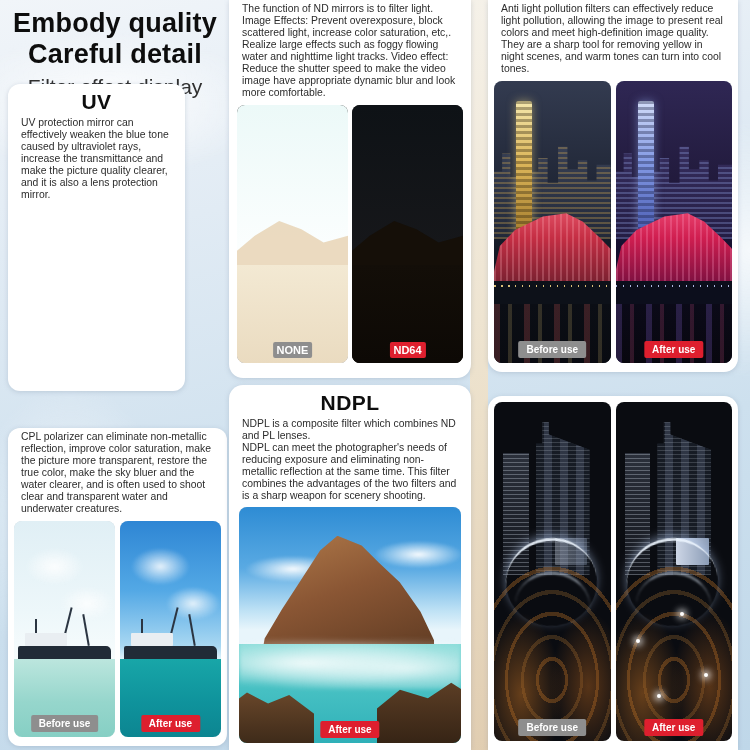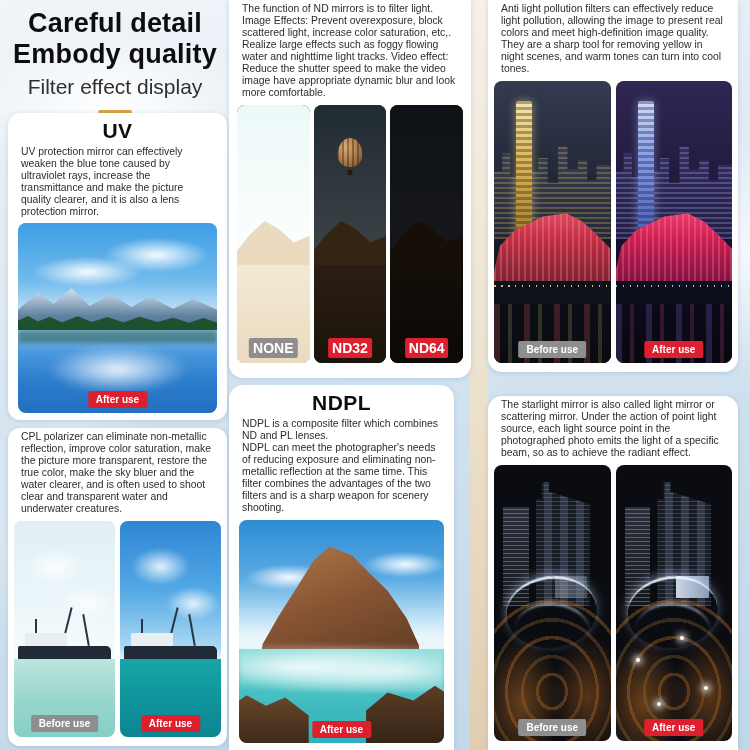--- a/index.html
+++ b/index.html
@@ -24,33 +24,33 @@
   .sec-text { font-size:10.4px; line-height:1.16; color:#2c2c2c; margin:3px 13px 0; }
   .pre { white-space:pre-line; }
 
   
   .header { position:absolute; left:6px; top:8px; width:218px; text-align:center; }
   .header .t { font-size:27px; font-weight:bold; color:#0d0d0d; line-height:1.15; letter-spacing:.2px; }
   .header .sub { font-size:21px; color:#2f2f2f; margin-top:5px; }
   .header .dash { width:34px; height:4px; border-radius:2px; margin:11px auto 0; background:var(--underline-orange,#d9a43a); }
 
   
-  .card-uv   { left:8px;   top:113px; width:219px; height:307px; border-radius:12px; }
+  .card-uv   { left:8px;   top:84px; width:177px; height:307px; border-radius:12px;align-items:center; }
   .card-cpl  { left:8px;   top:428px; width:219px; height:318px; border-radius:12px; }
   .card-nd   { left:229px; top:0;     width:242px; height:378px; border-radius:0 0 14px 14px; }
-  .card-ndpl { left:229px; top:385px; width:225px; height:365px; border-radius:14px 14px 0 0; }
+  .card-ndpl { left:229px; top:385px; width:242px; height:365px; border-radius:14px 14px 0 0; }
   .card-night{ left:488px; top:0;     width:250px; height:372px; border-radius:0 0 14px 14px; }
   .card-star { left:488px; top:396px; width:250px; height:354px; border-radius:14px 14px 0 0; }
 
   
   .badge { position:absolute; left:50%; bottom:5px; transform:translateX(-50%);
     font-size:10px; font-weight:bold; color:#fff; padding:3px 8px; border-radius:2px; white-space:nowrap; }
   .badge.red  { background:var(--accent-red,#de1f2e); }
   .badge.gray { background:var(--badge-gray,#8e8e8e); }
-  .badge.sm   { font-size:14px; padding:2px 4px; bottom:5px; }
+  .badge.sm   { font-size:11px; padding:2px 4px; bottom:5px; }
 
   
   .photo { position:relative; overflow:hidden; border-radius:8px; background:#c9d4dc; }
   .layer { position:absolute; }
   .pair  { display:flex; gap:5px; flex:1; margin:6px 6px 9px; }
   .pair .photo { flex:1; }
   .single { flex:1; margin:5px 10px 7px; }
   .cloud { position:absolute; background:radial-gradient(ellipse, rgba(255,255,255,.95), rgba(255,255,255,0) 68%); filter:blur(1px); }
 
   
@@ -201,22 +201,22 @@
 </head>
 <body>
 
 <div class="page">
   <div class="bg-cloud bgc1"></div>
   <div class="bg-cloud bgc2"></div>
   <div class="bg-cloud bgc3"></div>
   <div class="bg-strip"></div>
 
   <div class="header">
+    <div class="t">Embody quality</div>
     <div class="t">Careful detail</div>
-    <div class="t">Embody quality</div>
     <div class="sub">Filter effect display</div>
     <div class="dash"></div>
   </div>
 
   <div class="card card-uv">
     <div class="sec-title">UV</div>
     <div class="sec-text">UV protection mirror can effectively weaken the blue tone caused by ultraviolet rays, increase the transmittance and make the picture quality clearer, and it is also a lens protection mirror.</div>
     <div class="photo single">
       <div class="layer uv-sky"></div>
       <div class="cloud uv-c1"></div>
@@ -266,28 +266,20 @@
 
   <div class="card card-nd">
     <div class="sec-text">The function of ND mirrors is to filter light. Image Effects: Prevent overexposure, block scattered light, increase color saturation, etc,. Realize large effects such as foggy flowing water and nighttime light tracks. Video effect: Reduce the shutter speed to make the video image have appropriate dynamic blur and look more comfortable.</div>
     <div class="strips">
       <div class="strip s1">
         <div class="layer ssky"></div>
         <div class="layer shill"></div>
         <div class="layer sground"></div>
         <span class="badge gray sm">NONE</span>
       </div>
-      <div class="strip s4">
-        <div class="layer ssky"></div>
-        <div class="balloon"></div>
-        <div class="basket"></div>
-        <div class="layer shill"></div>
-        <div class="layer sground"></div>
-        <span class="badge red sm">ND32</span>
-      </div>
       <div class="strip s5">
         <div class="layer ssky"></div>
         <div class="layer shill"></div>
         <div class="layer sground"></div>
         <span class="badge red sm">ND64</span>
       </div>
     </div>
   </div>
 
   <div class="card card-ndpl">
@@ -325,21 +317,20 @@
         <div class="tower"></div>
         <div class="redstruct"></div>
         <div class="pier"></div>
         <div class="nwater"></div>
         <span class="badge red">After use</span>
       </div>
     </div>
   </div>
 
   <div class="card card-star">
-    <div class="sec-text">The starlight mirror is also called light mirror or scattering mirror. Under the action of point light source, each light source point in the photographed photo emits the light of a specific beam, so as to achieve the radiant effect.</div>
     <div class="pair">
       <div class="photo photo-star">
         <div class="sb1"></div>
         <div class="sb2"></div>
         <div class="sb2w"></div>
         <div class="sboard dim"></div>
         <div class="roundabout"></div>
         <div class="oglow1"></div>
         <div class="oglow2"></div>
         <div class="swoosh"></div>

